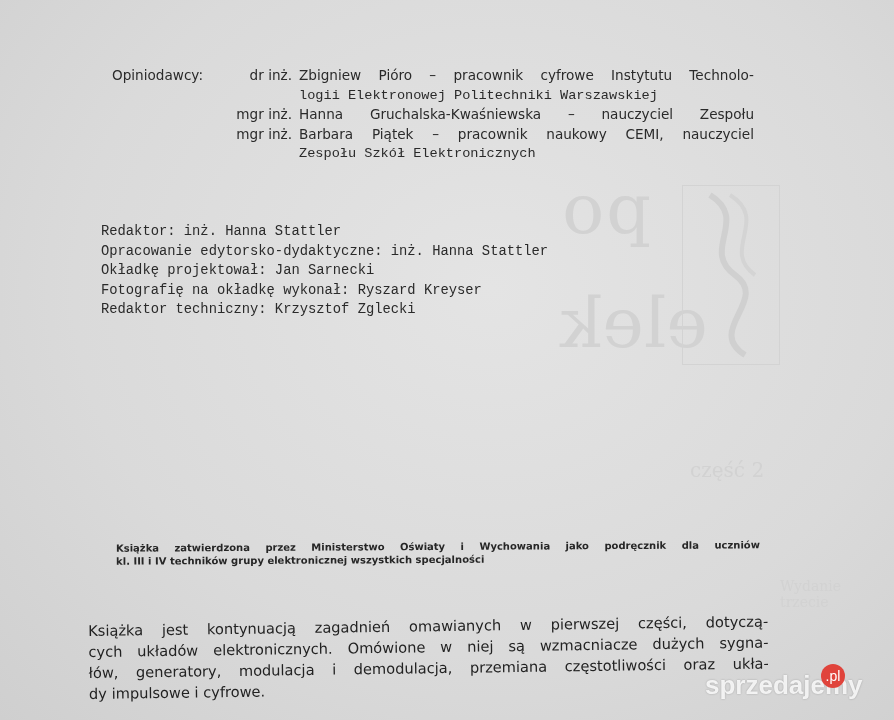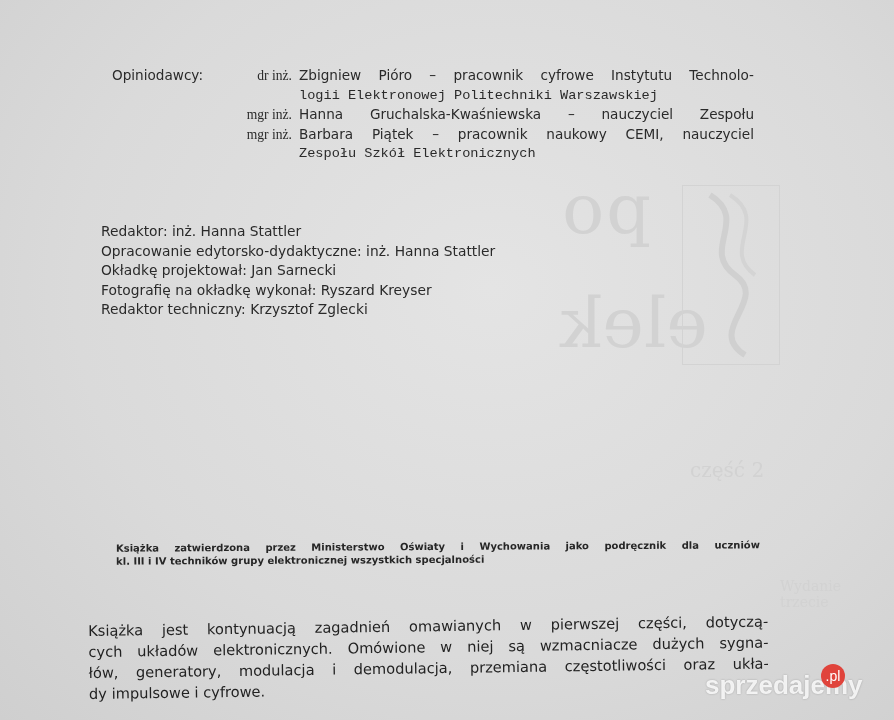--- a/index.html
+++ b/index.html
@@ -23,26 +23,26 @@
     .st-ele { left: 560px; top: 282px; font-size: 70px; transform: scaleX(-1); }
     .st-box { position: absolute; left: 682px; top: 185px; width: 96px; height: 178px;
               border: 1px solid #d3d3d3; }
     .st-wave { position: absolute; left: 695px; top: 190px; width: 70px; height: 170px; }
     .st-cz { left: 690px; top: 458px; font-size: 20px; }
     .st-wyd { left: 780px; top: 578px; font-size: 14px; }
 
     .reviewers { position: absolute; left: 112px; top: 66px; font-size: 13.6px; line-height: 19.5px; }
     .rev-row { display: flex; }
     .rev-label { width: 108px; white-space: nowrap; }
-    .rev-title { width: 72px; text-align: right; padding-right: 7px; white-space: nowrap; font-family: Liberation Serif, serif; }
+    .rev-title { width: 72px; text-align: right; padding-right: 7px; white-space: nowrap; }
     .rev-text { width: 455px; text-align: justify; text-align-last: justify; }
     .rev-text.last { text-align-last: left; font-family: Liberation Mono, monospace; }
 
     .credits { position: absolute; left: 101px; top: 222px; font-size: 13.8px; line-height: 19.6px; }
-    .credit-line { white-space: nowrap; }
+    .credit-line { white-space: nowrap; font-family: Liberation Mono, monospace; }
 
     .approval { position: absolute; left: 116px; top: 540px; width: 644px;
                 font-size: 10px; font-weight: bold; line-height: 13px; color: #262626;
                 transform: rotate(-0.3deg); }
     .approval div { text-align: justify; text-align-last: justify; }
     .approval div.last { text-align-last: left; }
 
     .description { position: absolute; left: 88px; top: 620px; width: 680px;
                    font-size: 14.6px; line-height: 21px; color: #222;
                    transform: rotate(-0.8deg); transform-origin: left top; }

